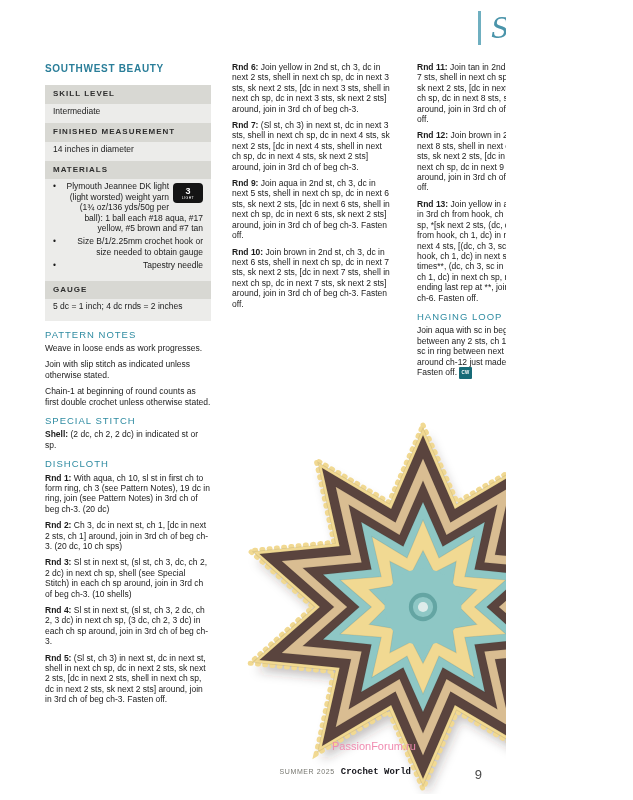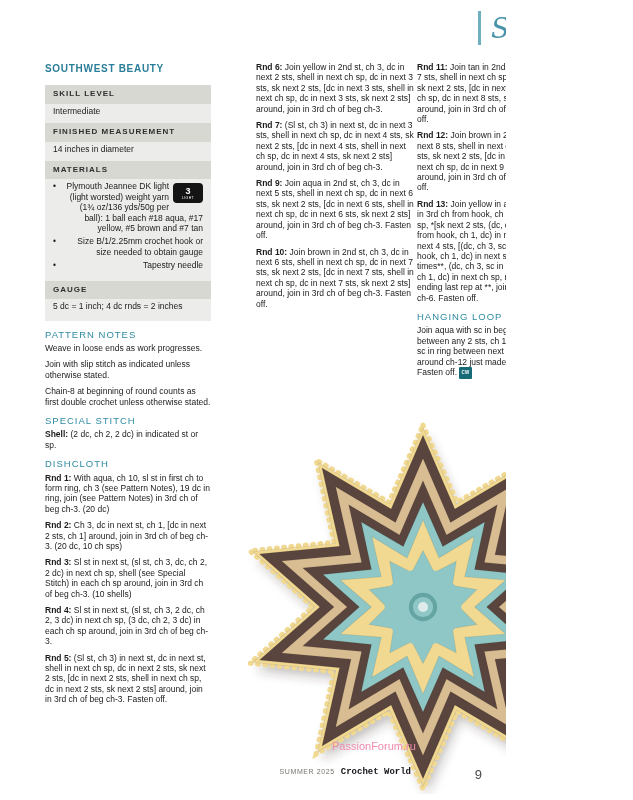--- a/index.html
+++ b/index.html
@@ -9,21 +9,21 @@
 
   
   .masthead { position:absolute; top:8px; left:478px; height:40px; display:flex; align-items:center; }
   .accent-bar { width:3px; height:34px; background:#6fafc0; margin-right:10px; }
   .script-word { font-family:"DejaVu Serif", serif; font-style:italic; font-size:27px; color:#4a94aa; line-height:1; }
   .delight-word { font-size:12px; letter-spacing:3px; color:#929ba1; margin-left:6px; margin-top:6px; }
 
   
   .col { position:absolute; width:166px; font-size:8.5px; line-height:10.4px; color:#1b1b1b; }
   .col1 { left:45px;  top:64px; }
-  .col2 { left:256px; top:62px; width:160px; }
+  .col2 { left:232px; top:62px; width:160px; }
   .col3 { left:417px; top:62px; width:161px; }
 
   .title { font-size:10px; font-weight:bold; color:#2a7e99; letter-spacing:.7px; margin-bottom:11px; }
   h2.sec { font-size:9.5px; font-weight:normal; color:#2e8ba1; letter-spacing:1px; margin:9px 0 3px; }
   p.para, p.rnd { margin-bottom:6px; }
   .lbl { font-weight:bold; }
 
   
   .infobox { background:#ececea; margin-bottom:4px; padding-bottom:2px; }
   .ib-head { background:#d8d8d3; font-weight:bold; font-size:8px; letter-spacing:1px; color:#2e2e2e; padding:4px 8px; margin-bottom:2px; }
@@ -85,21 +85,21 @@
         </ul>
       </div>
 
       <div class="ib-head">GAUGE</div>
       <div class="ib-body">5 dc = 1 inch; 4 dc rnds = 2 inches</div>
     </div>
 
     <h2 class="sec">PATTERN NOTES</h2>
     <p class="para">Weave in loose ends as work progresses.</p>
     <p class="para">Join with slip stitch as indicated unless otherwise stated.</p>
-    <p class="para">Chain-8 at beginning of round counts as first double crochet unless otherwise stated.</p>
+    <p class="para">Chain-1 at beginning of round counts as first double crochet unless otherwise stated.</p>
 
     <h2 class="sec">SPECIAL STITCH</h2>
     <p class="rnd"><b class="lbl">Shell:</b> <span>(2 dc, ch 2, 2 dc) in indicated st or sp.</span></p>
 
     <h2 class="sec">DISHCLOTH</h2>
     <p class="rnd"><b class="lbl">Rnd 1:</b> <span>With aqua, ch 10, sl st in first ch to form ring, ch 3 (see Pattern Notes), 19 dc in ring, join (see Pattern Notes) in 3rd ch of beg ch-3. (20 dc)</span></p>
     <p class="rnd"><b class="lbl">Rnd 2:</b> <span>Ch 3, dc in next st, ch 1, [dc in next 2 sts, ch 1] around, join in 3rd ch of beg ch-3. (20 dc, 10 ch sps)</span></p>
     <p class="rnd"><b class="lbl">Rnd 3:</b> <span>Sl st in next st, (sl st, ch 3, dc, ch 2, 2 dc) in next ch sp, shell (see Special Stitch) in each ch sp around, join in 3rd ch of beg ch-3. (10 shells)</span></p>
     <p class="rnd"><b class="lbl">Rnd 4:</b> <span>Sl st in next st, (sl st, ch 3, 2 dc, ch 2, 3 dc) in next ch sp, (3 dc, ch 2, 3 dc) in each ch sp around, join in 3rd ch of beg ch-3.</span></p>
     <p class="rnd"><b class="lbl">Rnd 5:</b> <span>(Sl st, ch 3) in next st, dc in next st, shell in next ch sp, dc in next 2 sts, sk next 2 sts, [dc in next 2 sts, shell in next ch sp, dc in next 2 sts, sk next 2 sts] around, join in 3rd ch of beg ch-3. Fasten off.</span></p>

